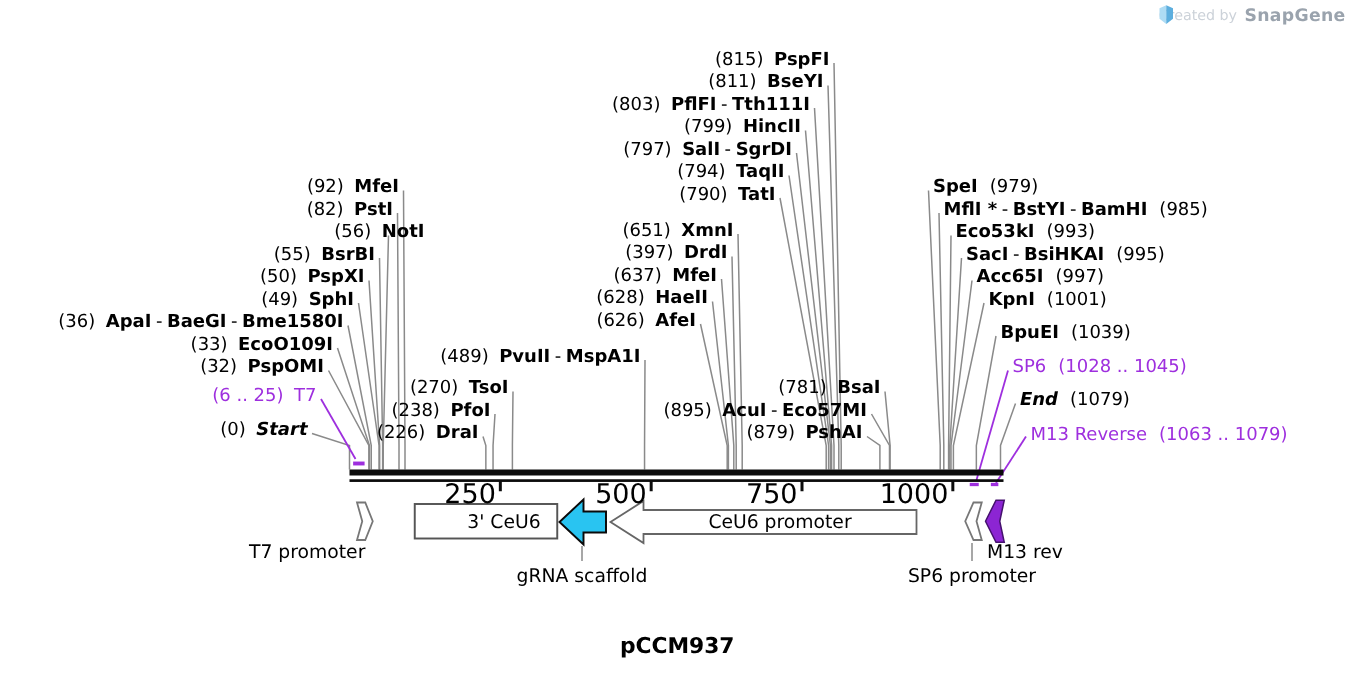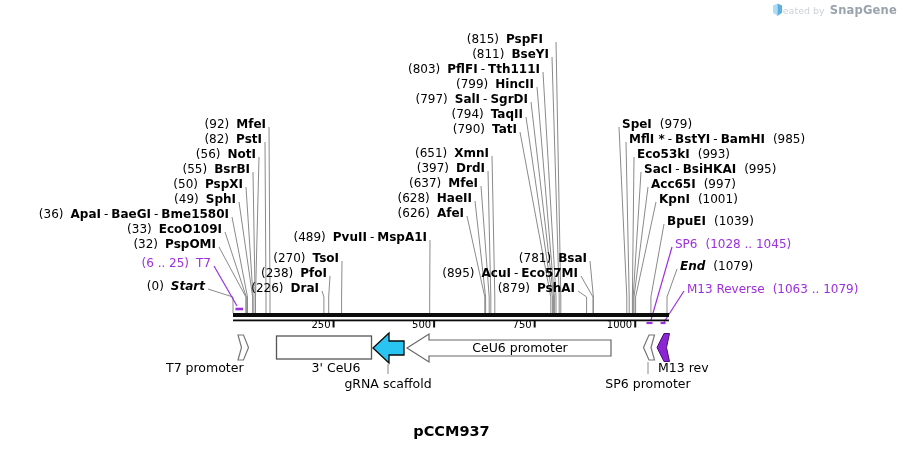--- a/index.html
+++ b/index.html
@@ -11,21 +11,21 @@
   .site .pos{font-weight:400;}
   .site .pr{margin-right:7px;}
   .site .pl{margin-left:8px;}
   .site .sep{font-weight:400;margin:0 3px;}
   .site .nm{font-weight:700;}
   .site .nm-plain{font-weight:400;}
   .site .bi{font-weight:700;font-style:italic;}
   .site.purple{color:#9E2FDE;}
   .fl{position:absolute;white-space:nowrap;font-size:12.5px;color:#000;}
   .fl.center{text-align:center;}
-  .rlabel{position:absolute;white-space:nowrap;font-size:10px;color:#000;}
+  .rlabel{position:absolute;white-space:nowrap;font-size:18px;color:#000;}
   .watermark{position:absolute;top:3px;right:6px;display:flex;align-items:center;gap:5px;}
   .wm-created{font-size:9.5px;color:#ccd2d9;}
   .wm-brand{font-size:11.5px;color:#9aa3ad;font-weight:600;letter-spacing:.2px;}
   .title-block{position:absolute;left:0;right:0;top:423px;text-align:center;}
   .title-name{font-size:14.5px;font-weight:700;color:#000;}
   .title-len{font-size:12.5px;color:#1a1a1a;margin-top:3px;}
 </style>
 </head>
 <body>
 
@@ -96,34 +96,34 @@
       <line x1="388" y1="364" x2="388" y2="374" stroke="#8a8a8a" stroke-width="1"></line>
       <polygon points="407,348 429,334 429,340 611,340 611,356 429,356 429,362" fill="#ffffff" stroke="#666" stroke-width="1.2"></polygon>
       <polygon points="649,335 654.5,335 651,347.5 654.5,360 649,360 643.5,347.5" fill="#ffffff" stroke="#777" stroke-width="1.2"></polygon>
       <line x1="648" y1="362" x2="648" y2="374" stroke="#8a8a8a" stroke-width="1"></line>
       <polygon points="657,347.5 664,333.5 669.5,333.5 666.5,347.5 669.5,361.5 664,361.5" fill="#8C25D3" stroke="#45116e" stroke-width="1"></polygon>
     </svg>
 
   <div class="layer" id="labels-layer">
       <div class="site" style="right: 637px; top: 118px;"><span class="pos pr">(92)</span><span class="nm">MfeI</span></div>
       <div class="site" style="right: 641px; top: 133px;"><span class="pos pr">(82)</span><span class="nm">PstI</span></div>
-      <div class="site" style="right: 647px; top: 148px;"><span class="pos pr">(56)</span><span class="nm">NotI</span></div>
+      <div class="site" style="right: 620px; top: 148px;"><span class="pos pr">(56)</span><span class="nm">NotI</span></div>
       <div class="site" style="right: 653px; top: 163px;"><span class="pos pr">(55)</span><span class="nm">BsrBI</span></div>
       <div class="site" style="right: 660px; top: 178px;"><span class="pos pr">(50)</span><span class="nm">PspXI</span></div>
       <div class="site" style="right: 667px; top: 193px;"><span class="pos pr">(49)</span><span class="nm">SphI</span></div>
       <div class="site" style="right: 674px; top: 208px;"><span class="pos pr">(36)</span><span class="nm">ApaI</span><span class="sep">-</span><span class="nm">BaeGI</span><span class="sep">-</span><span class="nm">Bme1580I</span></div>
       <div class="site" style="right: 681px; top: 223px;"><span class="pos pr">(33)</span><span class="nm">EcoO109I</span></div>
       <div class="site" style="right: 687px; top: 238px;"><span class="pos pr">(32)</span><span class="nm">PspOMI</span></div>
       <div class="site purple" style="right: 692px; top: 257px;"><span class="pos pr">(6 .. 25)</span><span class="nm-plain">T7</span></div>
       <div class="site" style="right: 698px; top: 280px;"><span class="pos pr">(0)</span><span class="bi">Start</span></div>
       <div class="site" style="right: 476px; top: 231px;"><span class="pos pr">(489)</span><span class="nm">PvuII</span><span class="sep">-</span><span class="nm">MspA1I</span></div>
       <div class="site" style="right: 564px; top: 252px;"><span class="pos pr">(270)</span><span class="nm">TsoI</span></div>
       <div class="site" style="right: 576px; top: 267px;"><span class="pos pr">(238)</span><span class="nm">PfoI</span></div>
       <div class="site" style="right: 584px; top: 282px;"><span class="pos pr">(226)</span><span class="nm">DraI</span></div>
-      <div class="site" style="right: 360px; top: 33px;"><span class="pos pr">(815)</span><span class="nm">PspFI</span></div>
+      <div class="site" style="right: 350px; top: 33px;"><span class="pos pr">(815)</span><span class="nm">PspFI</span></div>
       <div class="site" style="right: 354px; top: 48px;"><span class="pos pr">(811)</span><span class="nm">BseYI</span></div>
       <div class="site" style="right: 363px; top: 63px;"><span class="pos pr">(803)</span><span class="nm">PflFI</span><span class="sep">-</span><span class="nm">Tth111I</span></div>
       <div class="site" style="right: 369px; top: 78px;"><span class="pos pr">(799)</span><span class="nm">HincII</span></div>
       <div class="site" style="right: 375px; top: 93px;"><span class="pos pr">(797)</span><span class="nm">SalI</span><span class="sep">-</span><span class="nm">SgrDI</span></div>
       <div class="site" style="right: 380px; top: 108px;"><span class="pos pr">(794)</span><span class="nm">TaqII</span></div>
       <div class="site" style="right: 386px; top: 123px;"><span class="pos pr">(790)</span><span class="nm">TatI</span></div>
       <div class="site" style="right: 414px; top: 147px;"><span class="pos pr">(651)</span><span class="nm">XmnI</span></div>
       <div class="site" style="right: 418px; top: 162px;"><span class="pos pr">(397)</span><span class="nm">DrdI</span></div>
       <div class="site" style="right: 425px; top: 177px;"><span class="pos pr">(637)</span><span class="nm">MfeI</span></div>
       <div class="site" style="right: 431px; top: 192px;"><span class="pos pr">(628)</span><span class="nm">HaeII</span></div>
@@ -139,21 +139,21 @@
       <div class="site" style="left: 659px; top: 193px;"><span class="nm">KpnI</span><span class="pos pl">(1001)</span></div>
       <div class="site" style="left: 667px; top: 215px;"><span class="nm">BpuEI</span><span class="pos pl">(1039)</span></div>
       <div class="site purple" style="left: 675px; top: 238px;"><span class="nm-plain">SP6</span><span class="pos pl">(1028 .. 1045)</span></div>
       <div class="site" style="left: 680px; top: 260px;"><span class="bi">End</span><span class="pos pl">(1079)</span></div>
       <div class="site purple" style="left: 687px; top: 283px;"><span class="nm-plain">M13 Reverse</span><span class="pos pl">(1063 .. 1079)</span></div>
       <div class="rlabel" style="right: 572.444px; top: 319px;">250</div>
       <div class="rlabel" style="right: 471.888px; top: 319px;">500</div>
       <div class="rlabel" style="right: 371.332px; top: 319px;">750</div>
       <div class="rlabel" style="right: 270.776px; top: 319px;">1000</div>
       <div class="fl" style="left: 166px; top: 360px;">T7 promoter</div>
-      <div class="fl center" style="left: 276px; top: 360px; width: 120px;">3' CeU6</div>
+      <div class="fl center" style="left: 276px; top: 340px; width: 120px;">3' CeU6</div>
       <div class="fl center" style="left: 338px; top: 376px; width: 100px;">gRNA scaffold</div>
       <div class="fl center" style="left: 430px; top: 340px; width: 180px;">CeU6 promoter</div>
       <div class="fl center" style="left: 597px; top: 376px; width: 102px;">SP6 promoter</div>
       <div class="fl" style="left: 658px; top: 360px;">M13 rev</div>
     </div>
 
   <div class="title-block">
     <div class="title-name">pCCM937</div>
   </div>
 

